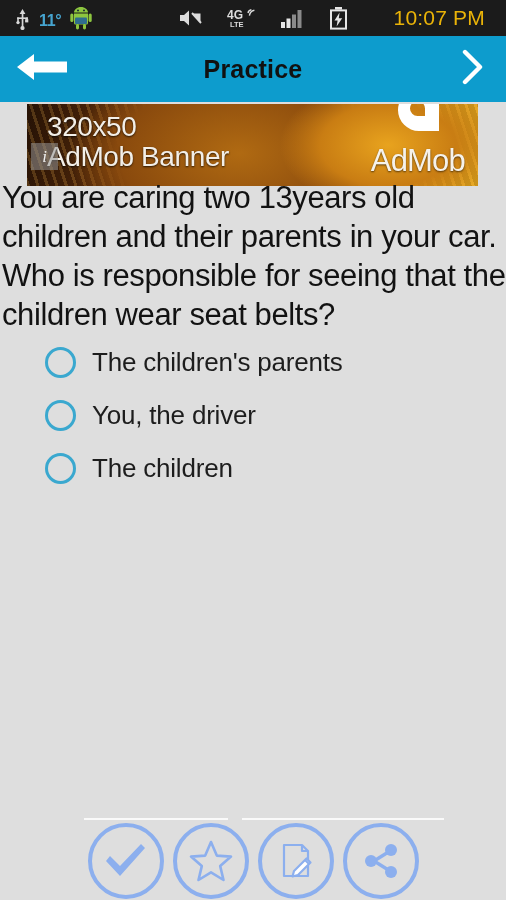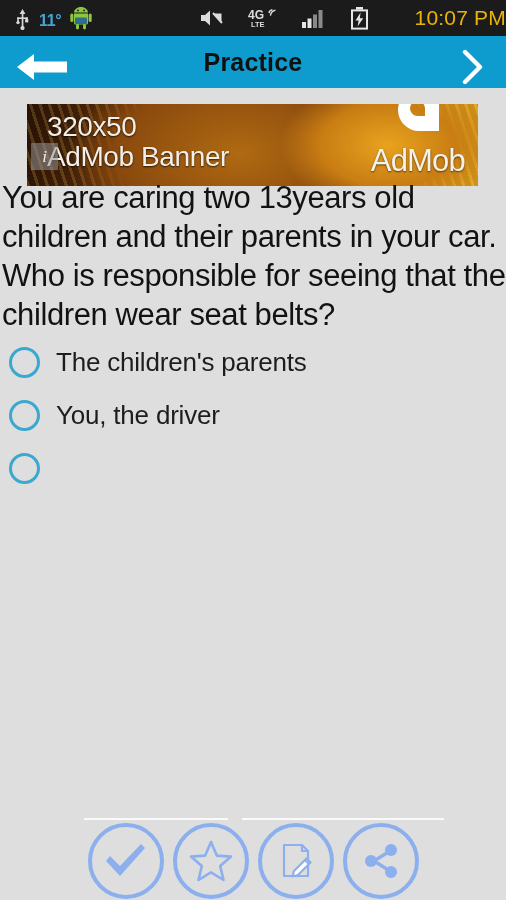--- a/index.html
+++ b/index.html
@@ -11,28 +11,28 @@
     position:relative;
   }
 
   
   #status-bar{
     position:absolute; top:0; left:0; width:506px; height:36px;
     background:#1b1b1b; color:#e8e8e8;
     display:flex; align-items:center;
   }
   #status-left{ display:flex; align-items:flex-end; gap:9px; padding-left:15px; }
-  #status-right{ display:flex; align-items:center; gap:24px; margin-left:auto; padding-right:0; }
+  #status-right{ display:flex; align-items:center; gap:24px; margin-left:auto; padding-right:21px; }
   .sb-temp{ color:#46a5d0; font-size:16px; font-weight:bold; letter-spacing:-.3px;}
   .clock{ font-size:21px; color:#eab308; letter-spacing:.2px;margin-left:22px; }
   .ico{ display:inline-block; line-height:0; }
 
   
   #title-bar{
-    position:absolute; top:36px; left:0; width:506px; height:52px;
+    position:absolute; top:36px; left:0; width:506px; height:66px;
     background:#0d9ccd; display:flex; align-items:center;
   }
   #title-text{
     position:absolute; left:0; right:0; text-align:center;
     color:#111; font-size:25px; font-weight:bold; letter-spacing:.2px;
   }
   #back-button{ position:absolute; left:14px; top:14px; width:58px; height:34px; display:flex; align-items:center; justify-content:center; }
   #forward-button{ position:absolute; right:10px; top:14px; width:46px; height:34px; display:flex; align-items:center; justify-content:center; }
 
   
@@ -72,21 +72,21 @@
 
   
   #question-text{
     position:absolute; left:2px; top:178px; width:504px;
     color:#121212; font-size:31px; line-height:39px;
     letter-spacing:-.4px; font-weight:normal;
   }
 
   
   #options{ position:absolute; left:0; top:336px; width:506px; }
-  .option-row{ display:flex; align-items:center; height:53px; padding-left:9px; }
+  .option-row{ display:flex; align-items:center; height:53px; padding-left:9px;margin-left:36px; }
   .radio{
     width:31px; height:31px; border-radius:50%;
     border:3px solid #3aa8cf; background:transparent; flex:0 0 auto;
   }
   .option-label{
     margin-left:16px; color:#1d1d1d; font-size:26px; letter-spacing:-.2px;
   }
 
   
   #toolbar-divider{
@@ -235,20 +235,21 @@
   </div>
 
 
   <div class="option-row">
     <span class="radio"></span>
     <span class="option-label">You, the driver</span>
   </div>
 
   <div class="option-row">
     <span class="radio"></span>
+    <span class="option-label">The children</span>
   </div>
 
 </div>
 
 <div id="toolbar-divider"></div>
 
 <div id="toolbar">
 
   <div class="tool-button">
     <svg width="44" height="40" viewBox="0 0 44 40">

